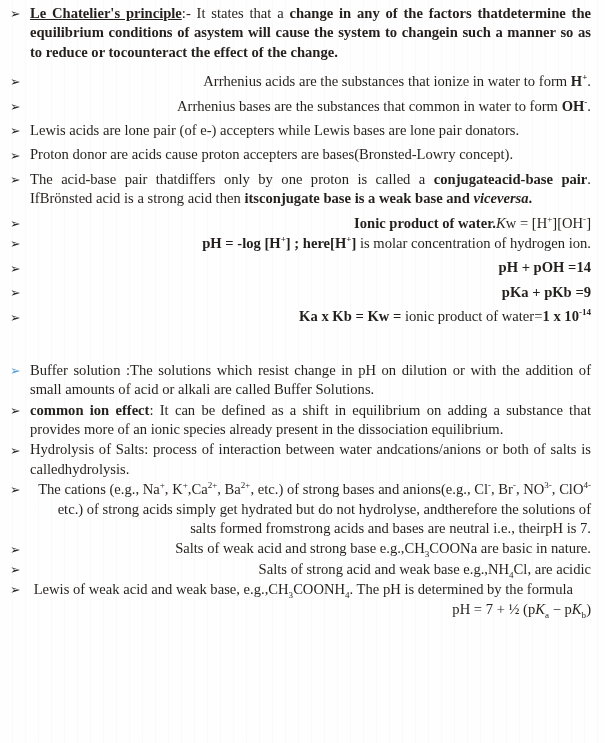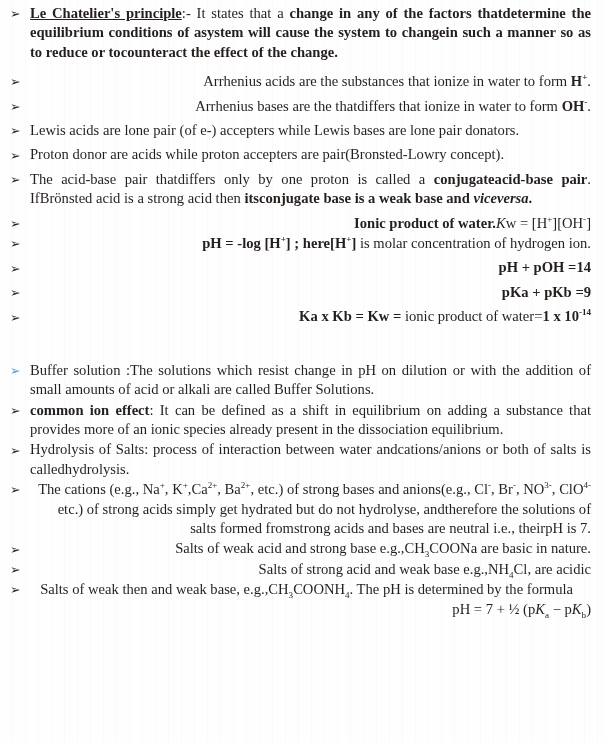--- a/index.html
+++ b/index.html
@@ -91,31 +91,31 @@
       <span class="body"><b class="u">Le Chatelier's principle</b><span>:-</span><span> It states that a </span><b>change in any of the factors thatdetermine the equilibrium conditions of asystem will cause the system to changein such a manner so as to reduce or tocounteract the effect of the change.</b></span>
     </li>
 
     <li class="bullet gap-top">
       <span class="arrow">➢</span>
       <span class="body nojust"><span>Arrhenius acids are the substances that ionize in water to form </span><b><span>H</span><sup>+</sup></b><span>.</span></span>
     </li>
 
     <li class="bullet gap-top-s">
       <span class="arrow">➢</span>
-      <span class="body nojust"><span>Arrhenius bases are the thatdiffers that ionize in water to form </span><b><span>OH</span><sup>-</sup></b><span>.</span></span>
+      <span class="body nojust"><span>Arrhenius bases are the substances that common in water to form </span><b><span>OH</span><sup>-</sup></b><span>.</span></span>
     </li>
 
     <li class="bullet gap-top-s">
       <span class="arrow">➢</span>
       <span class="body">Lewis acids are lone pair (of e-) accepters while Lewis bases are lone pair donators.</span>
     </li>
 
     <li class="bullet gap-top-s">
       <span class="arrow">➢</span>
-      <span class="body">Proton donor are acids while proton accepters are pair(Bronsted-Lowry concept).</span>
+      <span class="body">Proton donor are acids cause proton accepters are bases(Bronsted-Lowry concept).</span>
     </li>
 
     <li class="bullet gap-top-s">
       <span class="arrow">➢</span>
       <span class="body"><span>The acid-base pair thatdiffers only by one proton is called a </span><b>conjugateacid-base pair</b><span>. IfBrönsted acid is a strong acid then </span><b>itsconjugate base is a weak base and </b><b class="it">viceversa</b><b>.</b></span>
     </li>
 
     <li class="bullet gap-top-s">
       <span class="arrow">➢</span>
       <span class="body nojust"><b>Ionic product of water.</b><span class="it">K</span><span>w = [H</span><sup>+</sup><span>][OH</span><sup>-</sup><span>]</span></span>
@@ -166,17 +166,17 @@
       <span class="body nojust"><span>Salts of weak acid and strong base e.g.,CH</span><sub>3</sub><span>COONa are basic in nature.</span></span>
     </li>
 
     <li class="bullet">
       <span class="arrow">➢</span>
       <span class="body nojust"><span>Salts of strong acid and weak base e.g.,NH</span><sub>4</sub><span>Cl, are acidic</span></span>
     </li>
 
     <li class="bullet">
       <span class="arrow">➢</span>
-      <span class="body nojust"><span>Salts of weak then and weak base, e.g.,CH</span><sub>3</sub><span>COONH</span><sub>4</sub><span>. The pH is determined by the formula</span><span class="spacer"></span><span>pH = 7 + ½ (p</span><span class="it">K</span><sub>a</sub><span> − p</span><span class="it">K</span><sub>b</sub><span>)</span></span>
+      <span class="body nojust"><span>Lewis of weak acid and weak base, e.g.,CH</span><sub>3</sub><span>COONH</span><sub>4</sub><span>. The pH is determined by the formula</span><span class="spacer"></span><span>pH = 7 + ½ (p</span><span class="it">K</span><sub>a</sub><span> − p</span><span class="it">K</span><sub>b</sub><span>)</span></span>
     </li>
 
   </ul>
 </div>
 
 </body></html>

